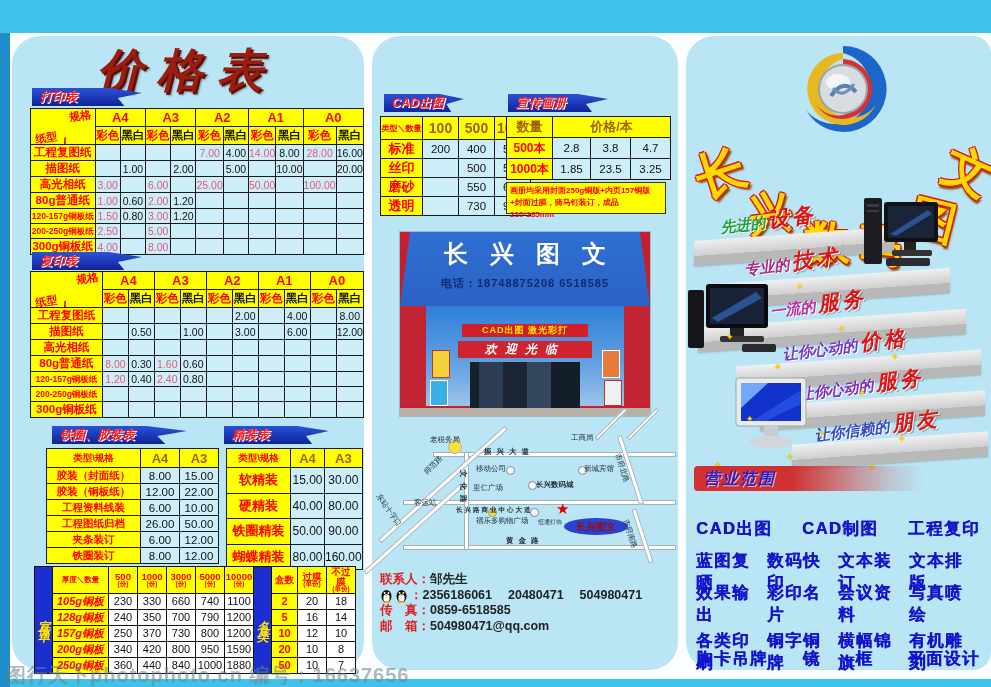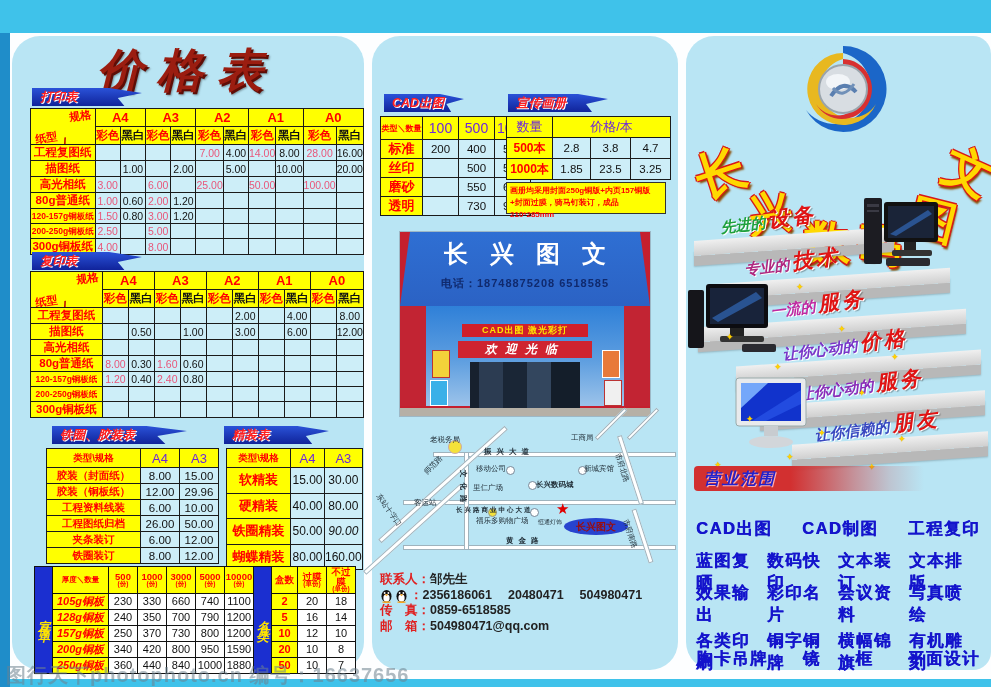--- a/index.html
+++ b/index.html
@@ -44,21 +44,21 @@
   .diag .s{position:absolute;left:30px;top:8px;color:#b00;font-weight:bold;font-size:13px;font-style:normal;}
   .diag .b{position:absolute;right:2px;bottom:1px;color:#ff0000;font-weight:bold;font-size:11px;font-style:normal;}
   .pt .lab{background:#ffff00;color:#ff0000;font-weight:bold;font-size:11.5px;height:14px;}
   .pt .lab-sm{font-size:8.5px;line-height:1.05;}
   .pt .val{background:#cdeef8;font-size:10.5px;height:14px;}
   .pt .vc{color:#e8567a;}
   .pt .vb{color:#111;}
 
   table.st{border-collapse:collapse;table-layout:fixed;}
   table.st td{border:1px solid #1a1a1a;text-align:center;padding:0;}
-  .st .hd{background:#ffff00;color:#6d28d9;font-weight:normal;font-size:13px;height:18px;}
+  .st .hd{background:#ffff00;color:#a16207;font-weight:bold;font-size:13px;height:18px;}
   .st .hd-sm{background:#ffff00;color:#ff0000;font-weight:bold;font-size:9.5px;height:18px;}
   .st .lab{background:#ffff00;color:#ff0000;font-weight:bold;font-size:10.5px;}
   .st .val{background:#cdeef8;color:#111;font-size:11.5px;}
 
   table.cf{border-collapse:collapse;table-layout:fixed;background:#fff;}
   table.cf td{border:1px solid #111;text-align:center;padding:0;}
   .cf .side{background:#1b2fd0;color:#ffe400;font-weight:bold;font-style:italic;}
   .cf .side span{writing-mode:vertical-rl;letter-spacing:5px;font-size:12px;}
   .cf .hd{background:#ffff00;color:#ff0000;font-weight:bold;font-size:9.5px;line-height:1;height:20px;}
   .cf .hd .unit{display:block;font-size:6.5px;}
@@ -437,21 +437,21 @@
             <td class="hd">A3</td>
           </tr>
           <tr>
             <td class="lab" style="height: 15px;">胶装（封面纸）</td>
             <td class="val" style="height: 15px;">8.00</td>
             <td class="val" style="height: 15px;">15.00</td>
           </tr>
           <tr>
             <td class="lab" style="height: 15px;">胶装（铜板纸）</td>
             <td class="val" style="height: 15px;">12.00</td>
-            <td class="val" style="height: 15px;">29.96</td>
+            <td class="val" style="height: 15px;">22.00</td>
           </tr>
           <tr>
             <td class="lab" style="height: 15px;">工程资料线装</td>
             <td class="val" style="height: 15px;">6.00</td>
             <td class="val" style="height: 15px;">10.00</td>
           </tr>
           <tr>
             <td class="lab" style="height: 15px;">工程图纸归档</td>
             <td class="val" style="height: 15px;">26.00</td>
             <td class="val" style="height: 15px;">50.00</td>
@@ -488,21 +488,21 @@
             <td class="val" style="height: 24.5px; font-size: 12px;">30.00</td>
           </tr>
           <tr>
             <td class="lab" style="height: 24.5px; font-size: 13px; margin-top: 45px;">硬精装</td>
             <td class="val" style="height: 24.5px; font-size: 12px; margin-left: 48px;">40.00</td>
             <td class="val" style="height: 24.5px; font-size: 12px;">80.00</td>
           </tr>
           <tr>
             <td class="lab" style="height: 24.5px; font-size: 13px;">铁圈精装</td>
             <td class="val" style="height: 24.5px; font-size: 12px;">50.00</td>
-            <td class="val" style="height: 24.5px; font-size: 12px; font-style: italic;">90.00</td>
+            <td class="val" style="height: 24.5px; font-size: 12px;">90.00</td>
           </tr>
           <tr>
             <td class="lab" style="height: 24.5px; font-size: 13px;">蝴蝶精装</td>
             <td class="val" style="height: 24.5px; font-size: 12px;">80.00</td>
             <td class="val" style="height: 24.5px; font-size: 12px;">160.00</td>
           </tr>
         </tbody>
       </table>
     </div>
   <div class="tbl-host" id="tbl-colorful">

